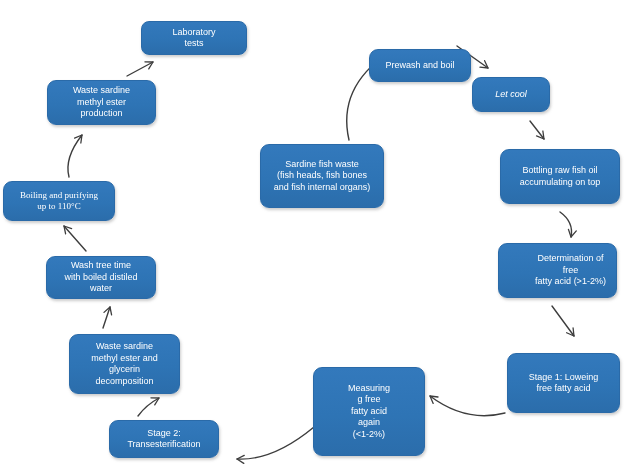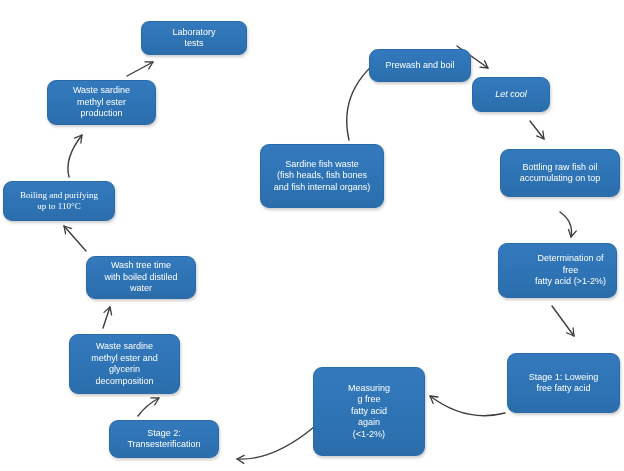--- a/index.html
+++ b/index.html
@@ -70,27 +70,27 @@
       <div class="flow-node" style="left: 141px; top: 21px; width: 106px; height: 34px; border-radius: 8px;">Laboratory
 tests</div>
       <div class="flow-node" style="left: 369px; top: 9px; width: 102px; height: 33px; margin-top: 40px;">Prewash and boil</div>
       <div class="flow-node" style="left: 47px; top: 80px; width: 109px; height: 45px;">Waste sardine
 methyl ester
 production</div>
       <div class="flow-node" style="left: 472px; top: 77px; width: 78px; height: 35px; font-style: italic;">Let cool</div>
       <div class="flow-node" style="left: 260px; top: 144px; width: 124px; height: 64px;">Sardine fish waste
 (fish heads, fish bones
 and fish internal organs)</div>
-      <div class="flow-node" style="left: 500px; top: 149px; width: 120px; height: 48px;">Bottling raw fish oil
+      <div class="flow-node" style="left: 500px; top: 149px; width: 120px; height: 55px;">Bottling raw fish oil
 accumulating on top</div>
       <div class="flow-node" style="left: 3px; top: 181px; width: 112px; height: 40px; font-family: Liberation Serif, serif;">Boiling and purifying
 up to 110°C</div>
       <div class="flow-node" style="left: 498px; top: 243px; width: 119px; height: 55px; padding-left: 30px;">Determination of free
 fatty acid (&gt;1-2%)</div>
-      <div class="flow-node" style="left: 46px; top: 256px; width: 110px; height: 43px; margin-left: 40px;">Wash tree time
+      <div class="flow-node" style="left: 46px; top: 256px; width: 110px; height: 43px;">Wash tree time
 with boiled distiled
 water</div>
       <div class="flow-node" style="left: 69px; top: 334px; width: 111px; height: 60px;">Waste sardine
 methyl ester and
 glycerin
 decomposition</div>
       <div class="flow-node" style="left: 507px; top: 353px; width: 113px; height: 60px;">Stage 1: Loweing
 free fatty acid</div>
       <div class="flow-node" style="left: 313px; top: 367px; width: 112px; height: 89px;">Measuring
 g free

